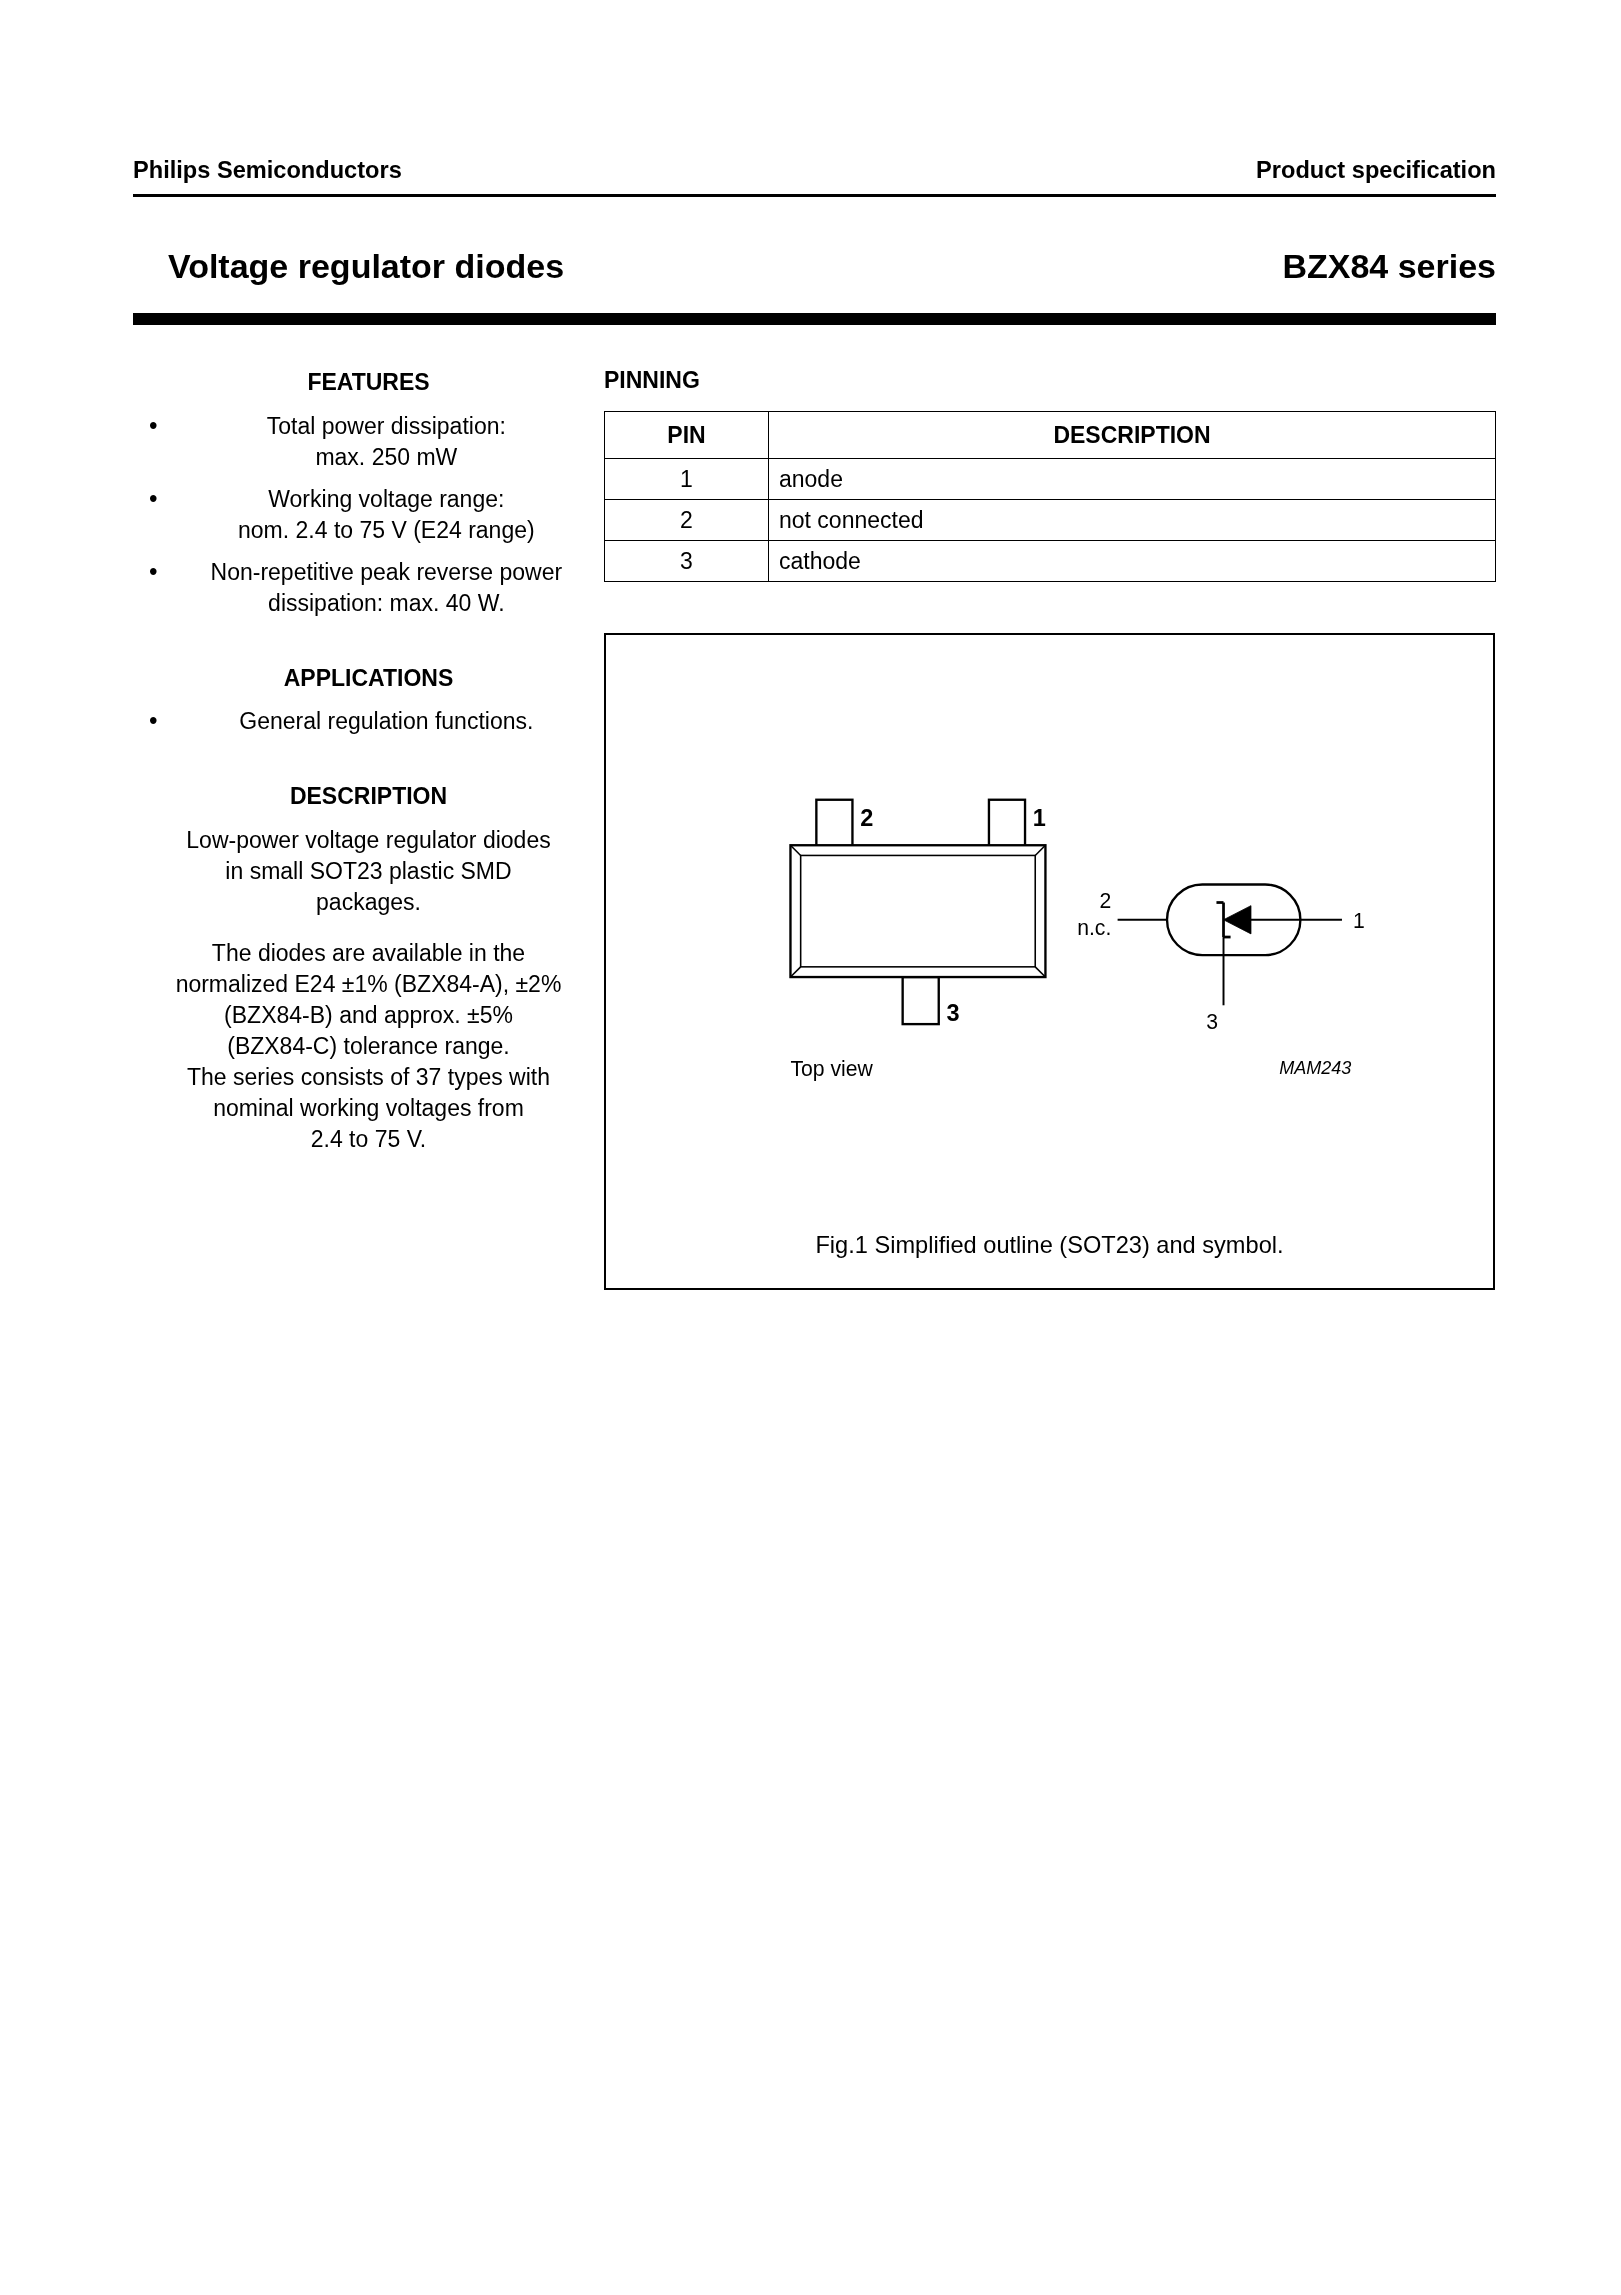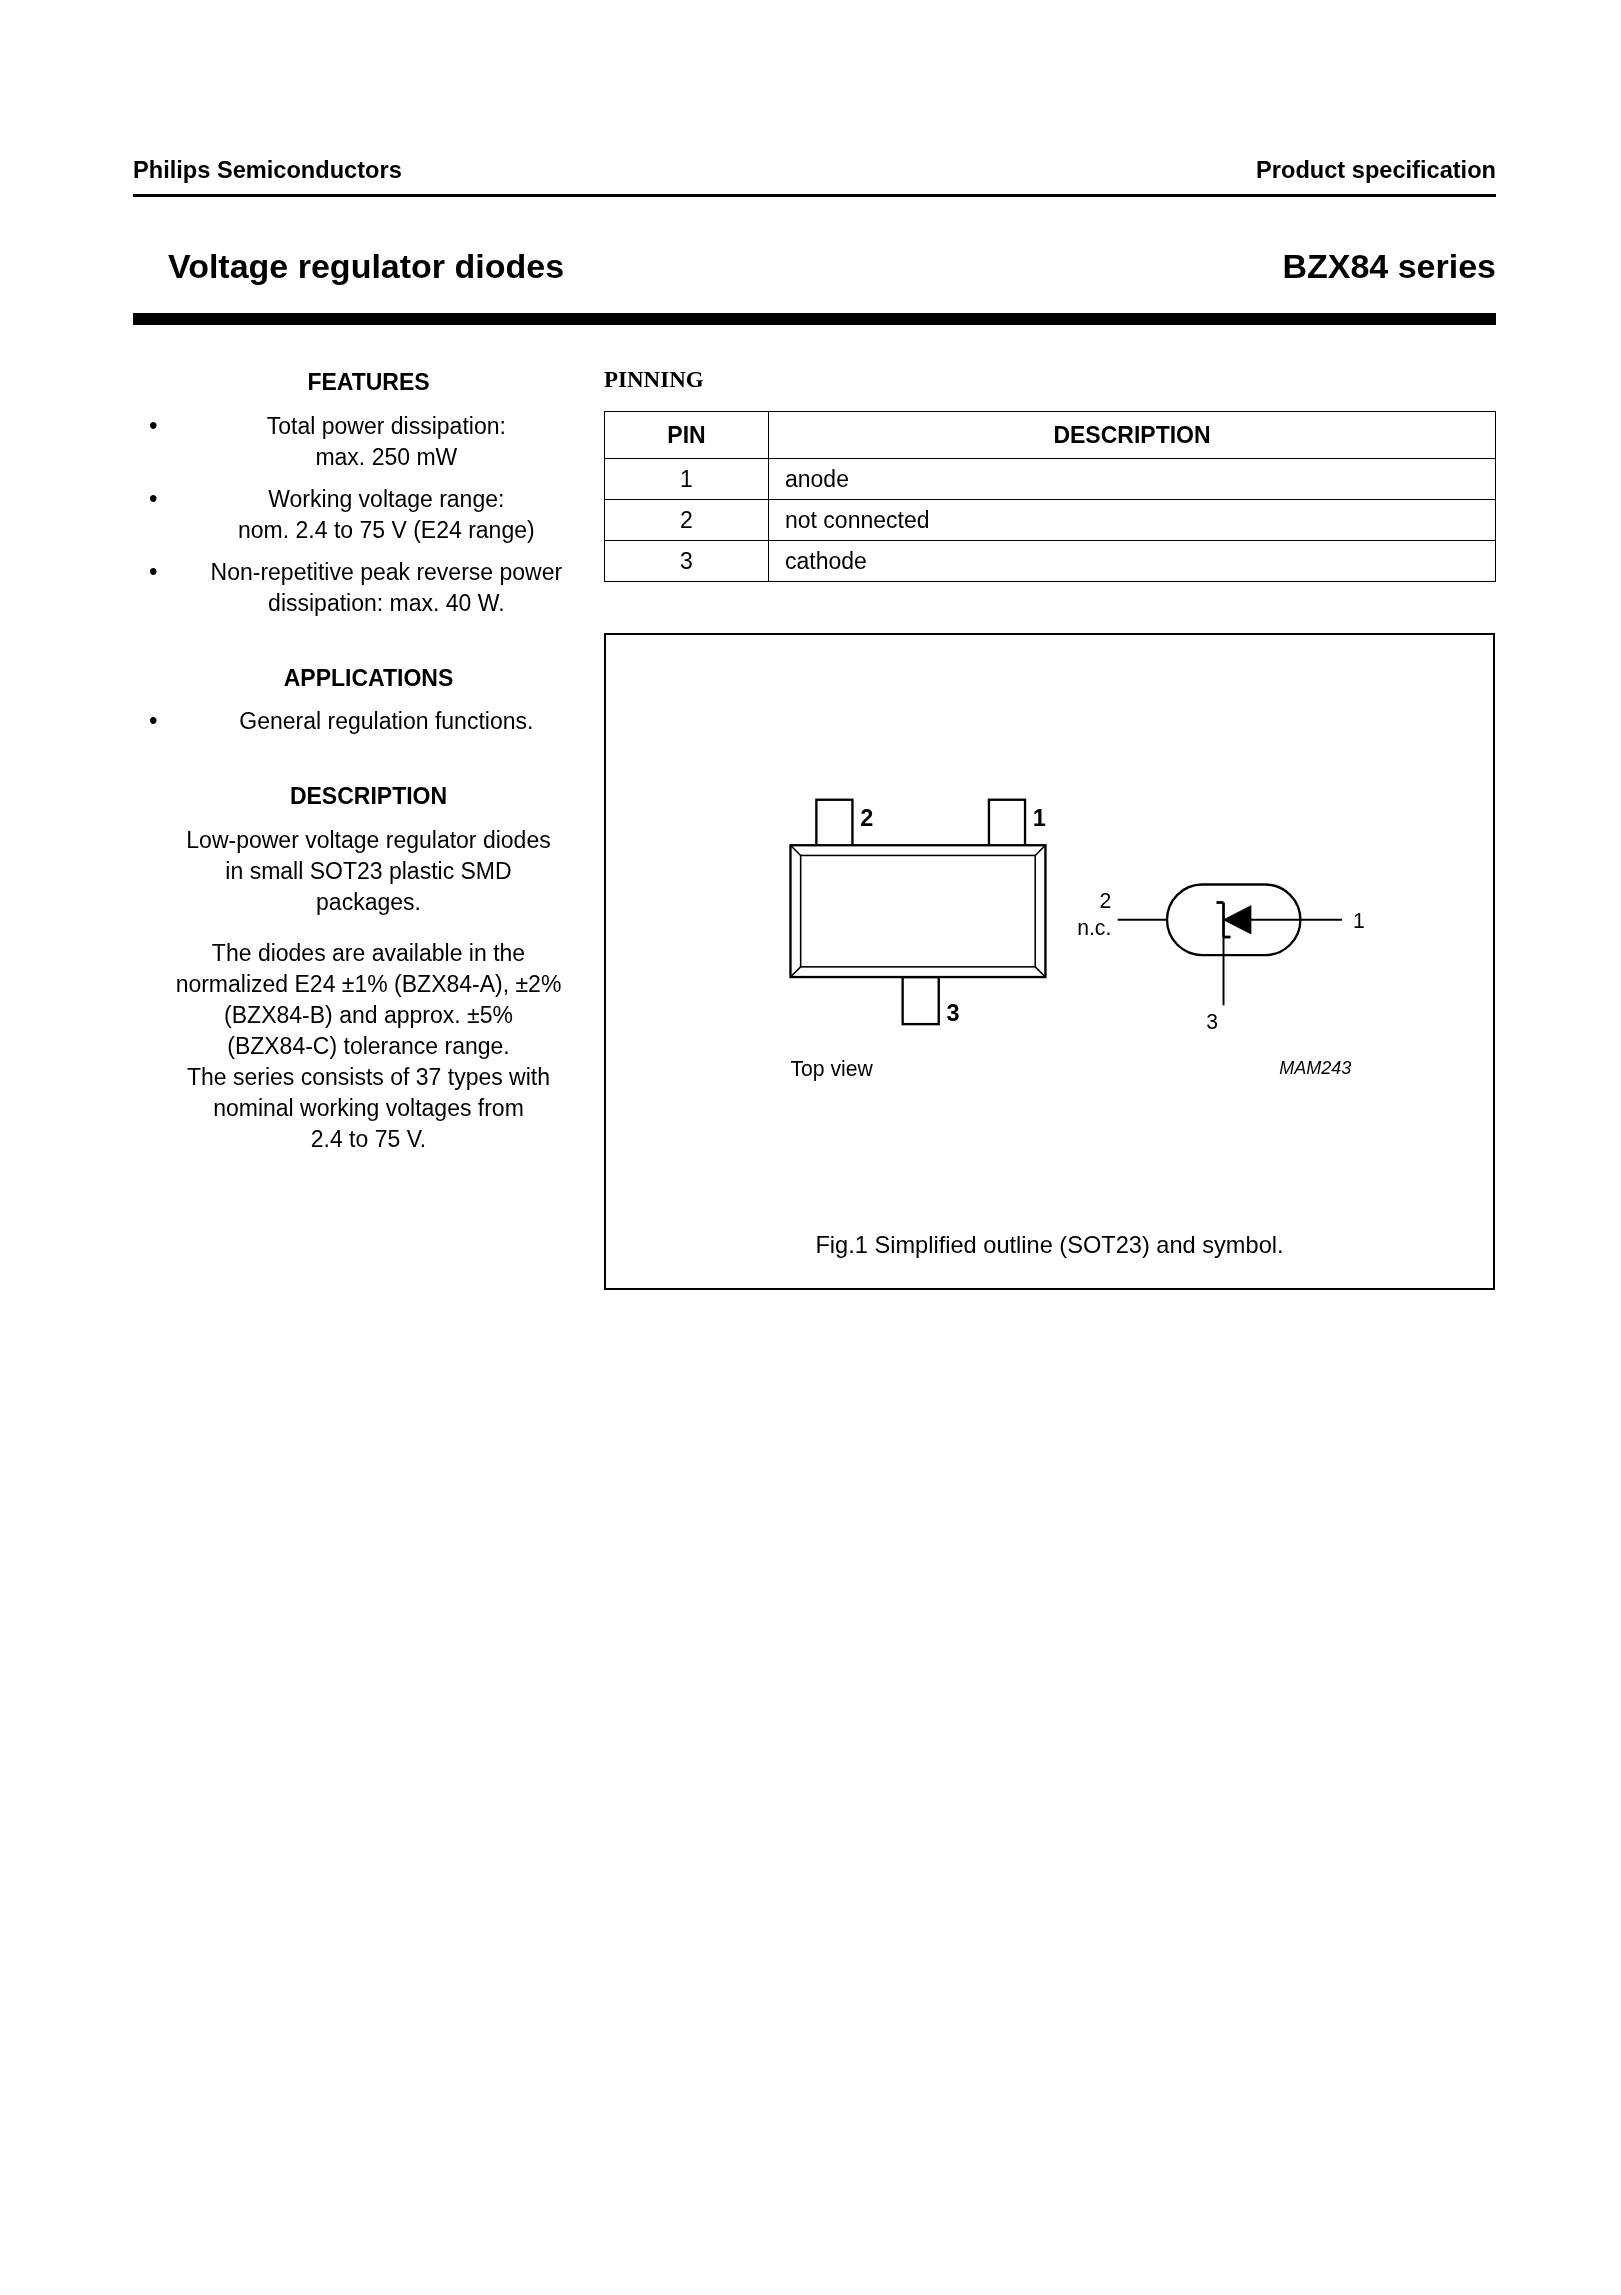--- a/index.html
+++ b/index.html
@@ -31,30 +31,30 @@
   .col-left { position:absolute; left:133px; top:367px; width:471px; font-size:23px; line-height:31px;text-align:center; }
   .section-heading { font-size:23px; font-weight:bold; margin:0 0 12.6px 0; }
   .mt-lg { margin-top:44px; }
   .bullet { display:flex; margin:0 0 11px 0; }
   .bullet .dot { width:31px; padding-left:4.7px; flex:0 0 auto; }
   .bullet .dot::before { content:"\2022"; font-weight:bold; }
   .bullet .txt { white-space:pre-line; flex:1; }
   .para { white-space:pre-line; margin:0 0 20.4px 0; }
 
   
-  .pinning-heading { position:absolute; left:604px; top:367px; font-size:23px; font-weight:bold;font-family:Liberation Serif, serif; }
+  .pinning-heading { position:absolute; left:604px; top:367px; font-size:23px; font-weight:bold; }
   table.pin-table {
     position:absolute; left:604px; top:411px; width:892px;
     border-collapse:collapse; font-size:23px;
   }
   table.pin-table th, table.pin-table td { border:1.6px solid #000; }
   table.pin-table th { font-weight:bold; height:44px; text-align:center; }
   table.pin-table td { height:38px; }
   td.pin-cell { width:161px; text-align:center; }
-  td.desc-cell { padding-left:16px; text-align:left; }
+  td.desc-cell { padding-left:10px; text-align:left; }
 
   
   .figure-box {
     position:absolute; left:604px; top:633px; width:887px; height:653px;
     border:2.4px solid #000;
   }
   .figure-box svg { position:absolute; left:0; top:0; }
   .figure-caption {
     position:absolute; left:0; right:0; bottom:29px;
     text-align:center; font-size:23.6px;

